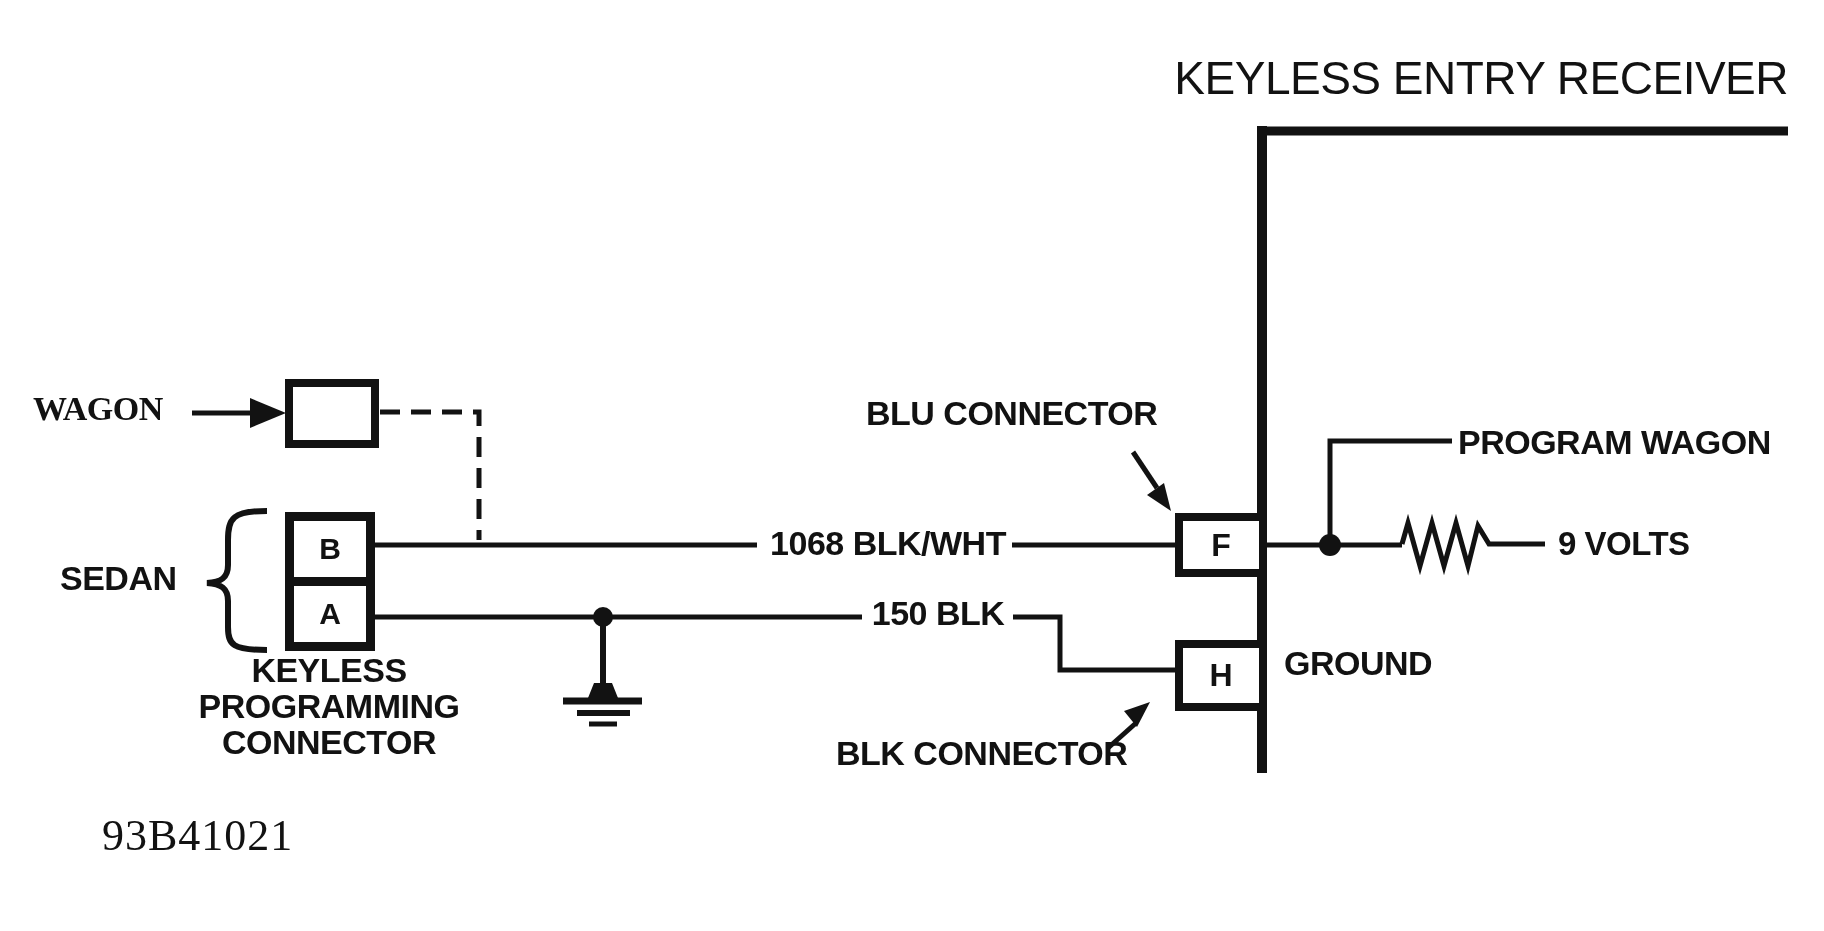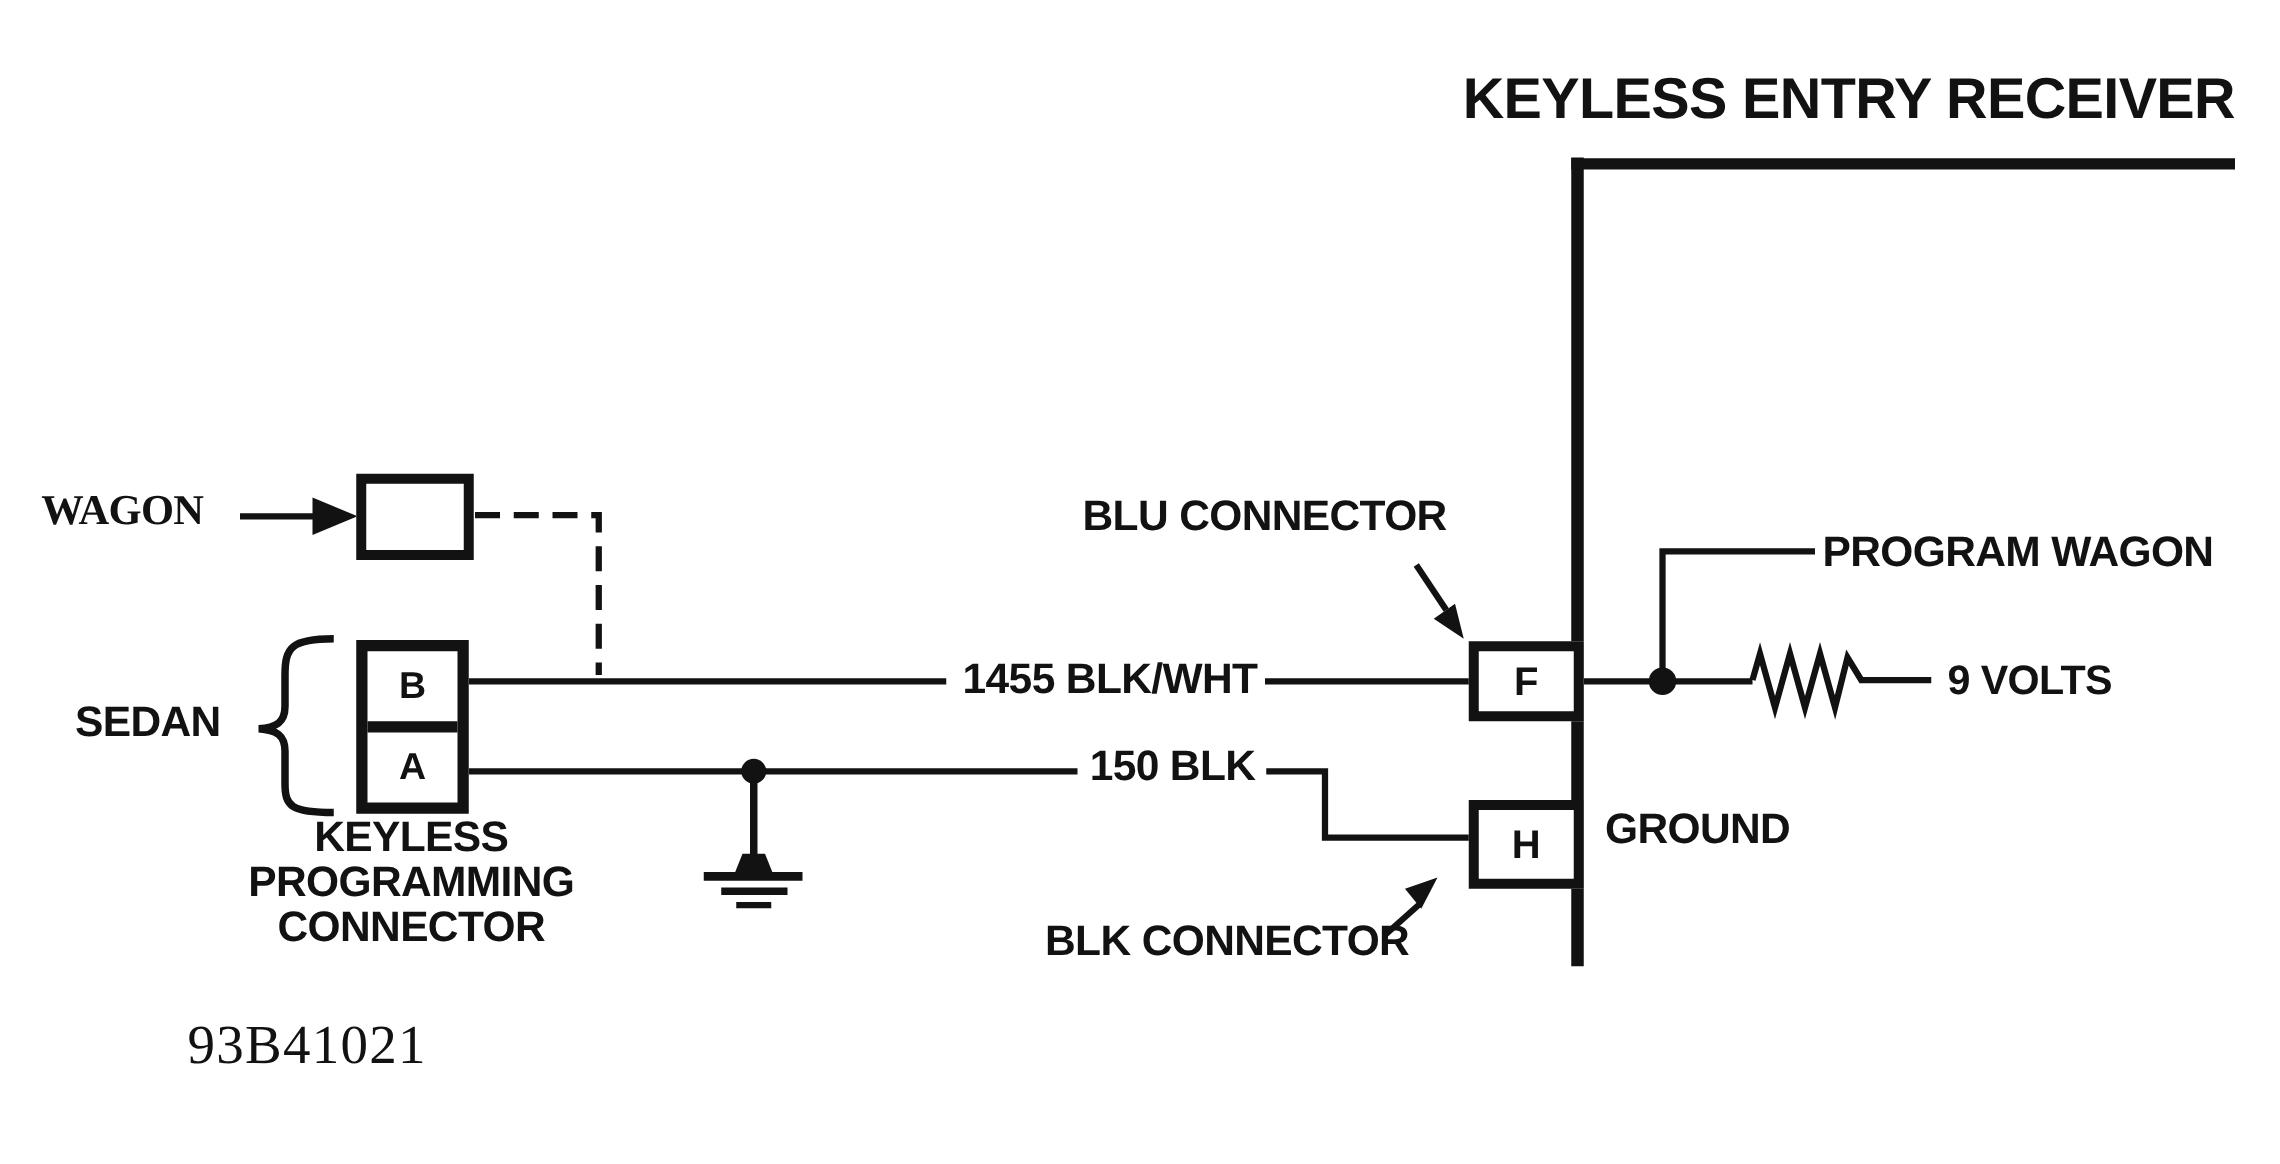--- a/index.html
+++ b/index.html
@@ -25,35 +25,34 @@
     letter-spacing: -0.5px;
     white-space: nowrap;
     color: #121212;
   }
   .lbl.center { text-align: center; }
   .lbl.multiline { white-space: pre-line; line-height: 36px; }
   .title {
     position: absolute;
     right: 36px;
     top: 51px;
-    font-weight: bold;
+    font-weight: normal;
     font-size: 46px;
     letter-spacing: -0.5px;
     white-space: nowrap;
     color: #121212;
   }
   .fignum {
     position: absolute;
     left: 102px;
     top: 810px;
     font-family: "Liberation Serif", serif;
     font-size: 44px;
     letter-spacing: 1px;
     color: #121212;
-    margin-left: 48px;
   }
   .pinbox {
     position: absolute;
     box-sizing: border-box;
     border: 8px solid #121212;
     background: #ffffff;
     display: flex;
     align-items: center;
     justify-content: center;
     font-weight: bold;
@@ -135,21 +134,21 @@
 PROGRAMMING
 CONNECTOR</div>
 
   <div class="pinbox wagon-box"></div>
 
   <div class="ba-box">
     <div class="ba-cell top">B</div>
     <div class="ba-cell">A</div>
   </div>
 
-  <div class="lbl center" style="left:768px; top:526px; width:240px;">1455 BLK/WHT</div>
+  <div class="lbl center" style="left:768px; top:526px; width:240px;">1068 BLK/WHT</div>
   <div class="lbl center" style="left:862px; top:596px; width:152px;">150 BLK</div>
 
   <div class="lbl" style="left:866px; top:396px;">BLU CONNECTOR</div>
   <div class="lbl" style="left:836px; top:736px;">BLK CONNECTOR</div>
 
   <div class="pinbox f-box">
     <span>F</span>
   </div>
   <div class="pinbox h-box">
     <span>H</span>

